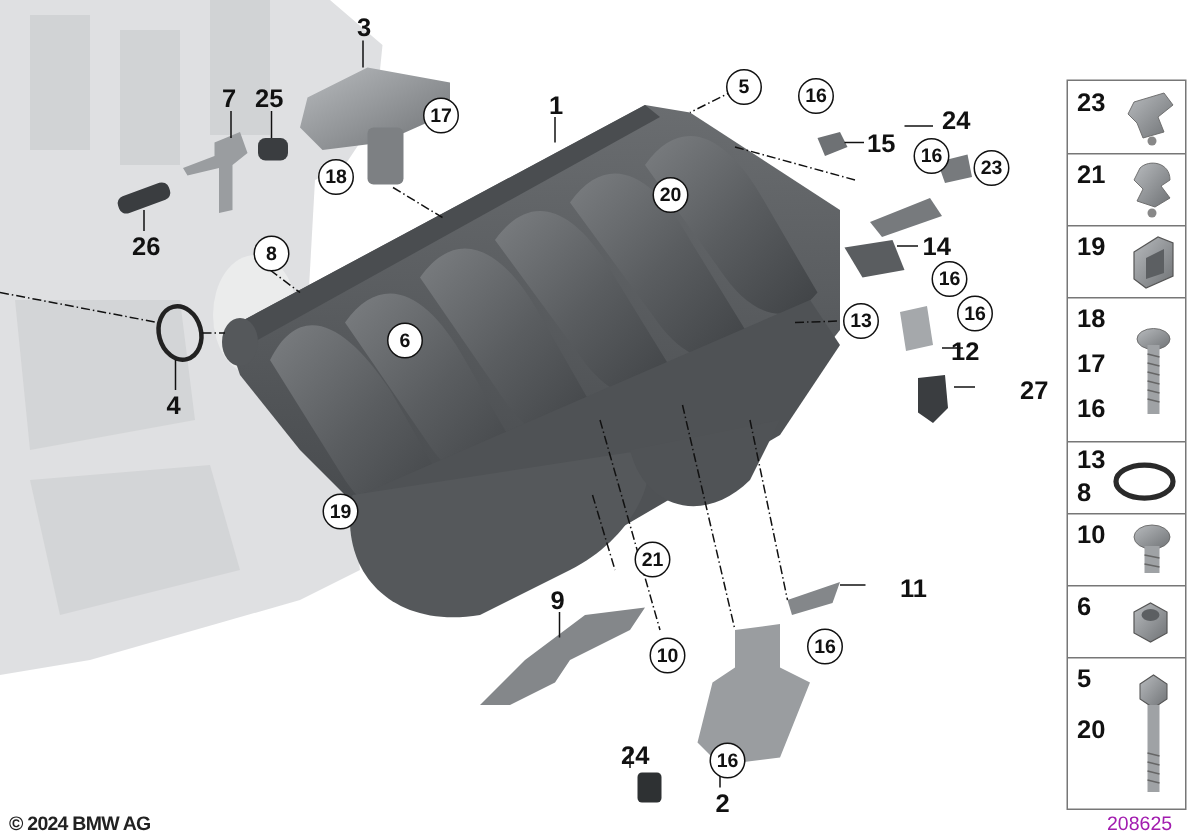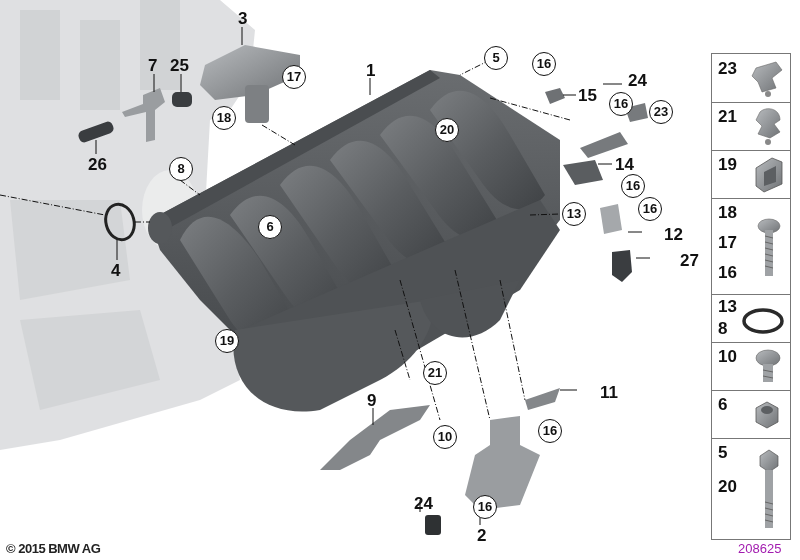--- a/index.html
+++ b/index.html
@@ -128,21 +128,21 @@
       <div class="lbl" style="left: 477px; top: 527px;">2</div>
       <div class="lbl" style="left: 238px; top: 10px;">3</div>
       <div class="lbl" style="left: 111px; top: 262px;">4</div>
       <div class="circ" style="left: 484px; top: 46px;">5</div>
       <div class="circ" style="left: 258px; top: 215px;">6</div>
       <div class="lbl" style="left: 148px; top: 57px;">7</div>
       <div class="circ" style="left: 169px; top: 157px;">8</div>
       <div class="lbl" style="left: 367px; top: 392px;">9</div>
       <div class="circ" style="left: 433px; top: 425px;">10</div>
       <div class="lbl" style="left: 580px; top: 384px; margin-left: 20px;">11</div>
-      <div class="lbl" style="left: 664px; top: 226px;">12</div>
+      <div class="lbl" style="left: 634px; top: 226px;">12</div>
       <div class="circ" style="left: 562px; top: 202px;">13</div>
       <div class="lbl" style="left: 615px; top: 156px;">14</div>
       <div class="lbl" style="left: 578px; top: 87px;">15</div>
       <div class="circ" style="left: 532px; top: 52px;">16</div>
       <div class="circ" style="left: 609px; top: 92px;">16</div>
       <div class="circ" style="left: 621px; top: 174px;">16</div>
       <div class="circ" style="left: 638px; top: 197px;">16</div>
       <div class="circ" style="left: 538px; top: 419px;">16</div>
       <div class="circ" style="left: 473px; top: 495px;">16</div>
       <div class="circ" style="left: 282px; top: 65px;">17</div>
@@ -217,14 +217,14 @@
     <span class="pnum" style="top:6px;">5</span>
     <span class="pnum" style="top:40px;">20</span>
     <svg class="pic" style="left:42px; top:8px;" width="30" height="90">
         <path d="M6,10 L15,4 L24,10 L24,20 L15,26 L6,20 Z" fill="url(#pg)" stroke="#555" stroke-width="0.7"></path>
         <rect x="11" y="24" width="8" height="58" fill="#9fa2a5"></rect>
         <path d="M11,56 L19,58 M11,62 L19,64 M11,68 L19,70 M11,74 L19,76" stroke="#666"></path>
       </svg>
   </div>
 </div>
 
-<div class="copyright">© 2015 BMW AG</div>
+<div class="copyright">© 2024 BMW AG</div>
 <div class="imgnum">208625</div>
 
 </body></html>

